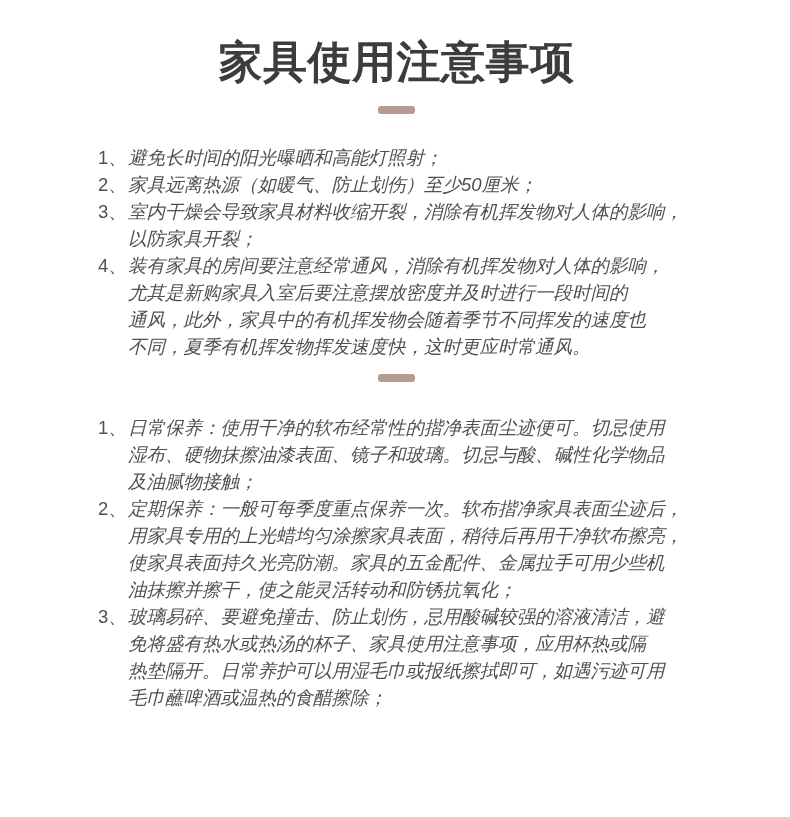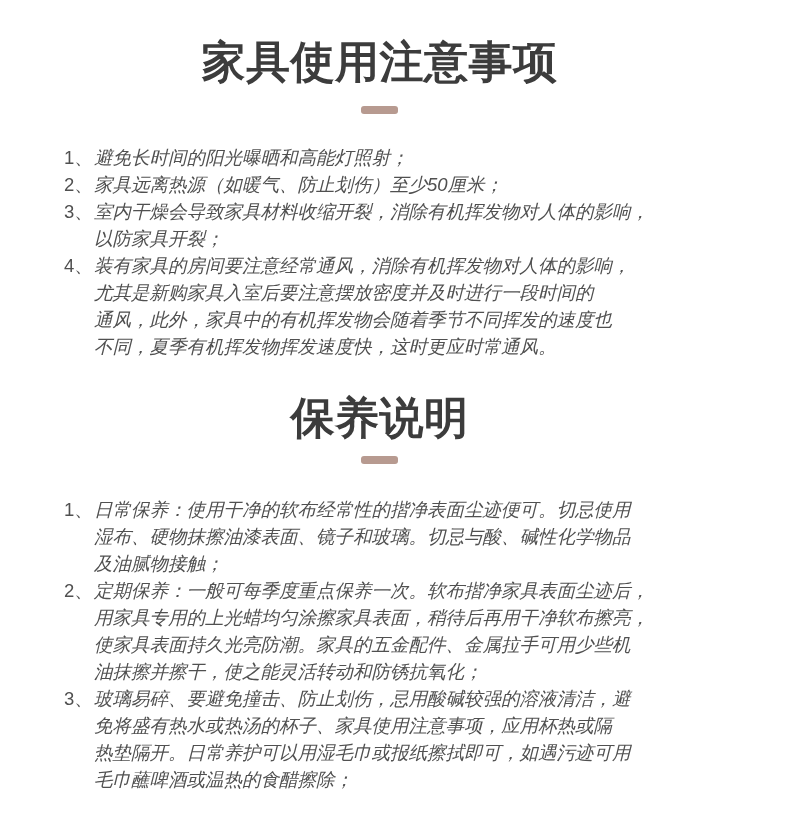--- a/index.html
+++ b/index.html
@@ -10,21 +10,21 @@
   body {
     width: 790px;
     min-height: 817px;
     font-family: "Liberation Sans", sans-serif;
     -webkit-font-smoothing: antialiased;
   }
   .page {
     box-sizing: border-box;
     width: 790px;
     min-height: 817px;
-    padding: 38px 95px 24px 64px;
+    padding: 38px 95px 24px 98px;
     background: #ffffff;
   }
   .section-title {
     margin: 0;
     text-align: center;
     font-size: 44px;
     line-height: 48px;
     font-weight: 700;
     letter-spacing: 0.5px;
     color: #3c3c3c;
@@ -88,21 +88,20 @@
         <span class="marker">4、</span>
         <span class="text">装有家具的房间要注意经常通风，消除有机挥发物对人体的影响，
 尤其是新购家具入室后要注意摆放密度并及时进行一段时间的
 通风，此外，家具中的有机挥发物会随着季节不同挥发的速度也
 不同，夏季有机挥发物挥发速度快，这时更应时常通风。</span>
       </li>
     </ol>
   </section>
 
   <section class="section section--care">
-    <h1 class="section-title">保养说明</h1>
     <div class="title-bar"></div>
     <ol class="items">
       <li class="item">
         <span class="marker">1、</span>
         <span class="text">日常保养：使用干净的软布经常性的揩净表面尘迹便可。切忌使用
 湿布、硬物抹擦油漆表面、镜子和玻璃。切忌与酸、碱性化学物品
 及油腻物接触；</span>
       </li>
       <li class="item">
         <span class="marker">2、</span>

